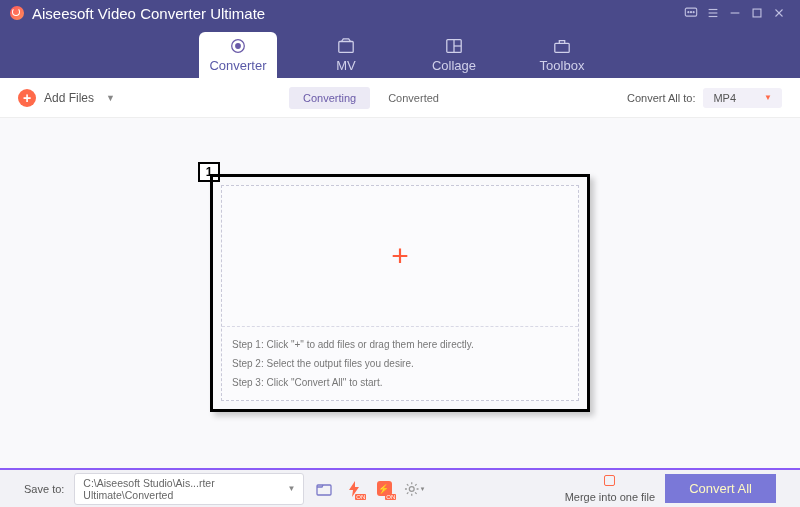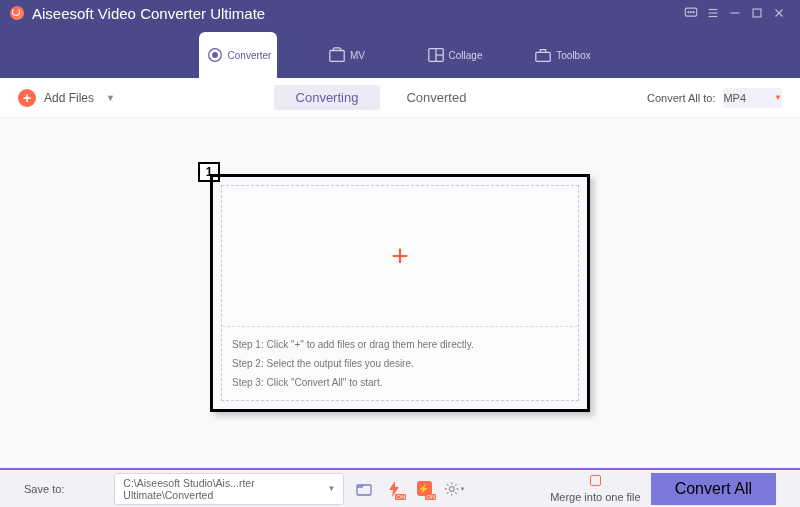--- a/index.html
+++ b/index.html
@@ -6,53 +6,53 @@
 body { width: 800px; height: 507px; background: #f9f9fb; overflow: hidden; }
 
 .titlebar { height: 26px; background: #4a4a8a; display: flex; align-items: center; padding: 0 10px; color: #fff; font-size: 15px; }
 .logo-icon { width: 14px; height: 14px; border-radius: 50%; background: linear-gradient(135deg, #ff5a5a, #ff8a5a); margin-right: 8px; display: inline-block; position: relative; }
 .logo-icon::after { content: ''; position: absolute; width: 6px; height: 6px; border: 1.5px solid #fff; border-radius: 50%; border-top-color: transparent; top: 2px; left: 2px; }
 .titlebar-spacer { flex: 1; }
 .titlebar-icon { width: 22px; height: 22px; display: flex; align-items: center; justify-content: center; color: #bfbfe0; font-size: 12px; cursor: pointer; }
 .titlebar-icon svg { width: 14px; height: 14px; stroke: #bfbfe0; fill: none; stroke-width: 1.3; }
 
 .navbar { height: 52px; background: #4a4a8a; display: flex; justify-content: center; gap: 30px; align-items: flex-end; }
-.nav-tab { width: 78px; height: 46px; display: flex; flex-direction: row; align-items: center; justify-content: center; color: #d0d0ea; font-size: 10px; gap: 3px; cursor: pointer; border-radius: 6px 6px 0 0; }
+.nav-tab { width: 78px; height: 46px; display: flex; flex-direction: column; align-items: center; justify-content: center; color: #d0d0ea; font-size: 13px; gap: 3px; cursor: pointer; border-radius: 6px 6px 0 0; }
 .nav-tab.active { background: #fff; color: #5a5aa8; }
 .nav-tab-icon { width: 20px; height: 18px; display: flex; align-items: center; justify-content: center; }
 .nav-tab-icon svg { width: 20px; height: 18px; }
 
 .toolbar { height: 40px; background: #fff; display: flex; align-items: center; padding: 0 18px; border-bottom: 1px solid #eee; }
 .add-btn { display: flex; align-items: center; gap: 8px; font-size: 12px; color: #555; cursor: pointer; }
 .plus-circle { width: 18px; height: 18px; border-radius: 50%; background: #ff6a4a; color: #fff; display: flex; align-items: center; justify-content: center; font-size: 14px; font-weight: bold; line-height: 1; }
 .chevron-down { font-size: 9px; color: #888; margin-left: 4px; }
 .toolbar-center { flex: 1; display: flex; justify-content: center; gap: 4px; }
-.seg-btn { padding: 5px 22px; font-size: 13px; color: #666; border-radius: 3px; cursor: pointer; }
+.seg-btn { padding: 5px 14px; font-size: 11px; color: #666; border-radius: 3px; cursor: pointer; }
 .seg-btn.active { background: #eceaf5; color: #6a5aa8; }
 .convert-to { display: flex; align-items: center; gap: 8px; font-size: 11px; color: #555; }
-.format-select { background: #f2f0f8; padding: 4px 0; border-radius: 3px; display: flex; align-items: center; gap: 28px; cursor: pointer; font-size: 11px; color: #555; }
+.format-select { background: #f2f0f8; padding: 4px 10px; border-radius: 3px; display: flex; align-items: center; gap: 28px; cursor: pointer; font-size: 11px; color: #555; }
 .format-select .tri { color: #ff6a4a; font-size: 8px; }
 
 .main { height: 350px; display: flex; align-items: center; justify-content: center; position: relative; }
 .dropzone-wrap { position: relative; }
 .dropzone-border { border: 3px solid #000; width: 380px; height: 238px; position: relative; box-shadow: 4px 4px 6px rgba(0,0,0,0.2); }
 .dropzone-badge { position: absolute; top: -12px; left: -12px; width: 22px; height: 20px; background: #fff; border: 2px solid #000; display: flex; align-items: center; justify-content: center; font-size: 12px; font-weight: bold; }
 .dropzone { margin: 8px; border: 1px dashed #c8c8d8; height: calc(100% - 16px); background: #fbfbfd; display: flex; flex-direction: column; }
 .drop-plus-area { flex: 1; display: flex; align-items: center; justify-content: center; border-bottom: 1px dashed #d8d8e5; }
 .drop-plus { font-size: 30px; color: #ff5a3a; font-weight: 200; }
 .drop-steps { padding: 8px 10px; font-size: 10px; color: #777; line-height: 1.9; }
 
 .footer { height: 39px; background: #f2f2f6; border-top: 2px solid #8b5cf6; display: flex; align-items: center; padding: 0 24px; gap: 10px; font-size: 11px; color: #555; }
-.path-box { background: #fff; border: 1px solid #d8d8e0; border-radius: 3px; padding: 3px 8px; display: flex; align-items: center; gap: 12px; width: 230px; justify-content: space-between; cursor: pointer; font-size: 10.5px; color: #666; margin-left: 40px; }
+.path-box { background: #fff; border: 1px solid #d8d8e0; border-radius: 3px; padding: 3px 8px; display: flex; align-items: center; gap: 12px; width: 230px; justify-content: space-between; cursor: pointer; font-size: 10.5px; color: #666; }
 .path-box .tri { font-size: 8px; color: #888; }
 .tool-icon { width: 20px; height: 20px; display: flex; align-items: center; justify-content: center; cursor: pointer; font-size: 13px; }
 .footer-spacer { flex: 1; }
 .merge-chk { display: flex; align-items: center; gap: 5px; cursor: pointer; flex-direction: column; }
 .chk-box { width: 11px; height: 11px; border: 1.5px solid #ff6a4a; border-radius: 2px; }
-.convert-all-btn { background: #7a78d8; color: #000000; padding: 7px 24px; border-radius: 0; font-size: 16px; cursor: pointer; }
+.convert-all-btn { background: #7a78d8; color: #fef9c3; padding: 7px 24px; border-radius: 0; font-size: 13px; cursor: pointer; }
 </style>
 </head>
 <body>
 
 <div class="titlebar">
   <span class="logo-icon"></span>
   <span>Aiseesoft Video Converter Ultimate</span>
   <div class="titlebar-spacer"></div>
   <div class="titlebar-icon">
     <svg viewBox="0 0 16 16">

